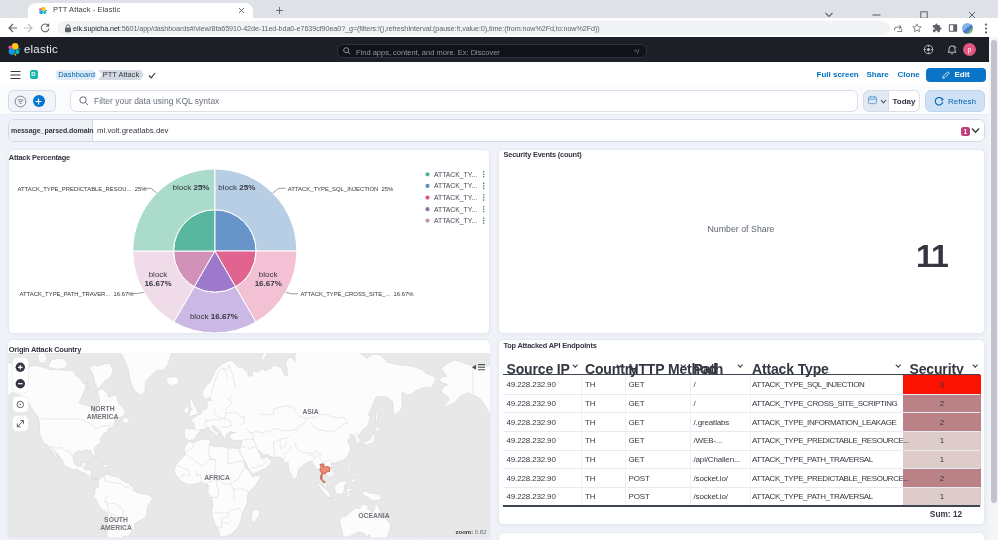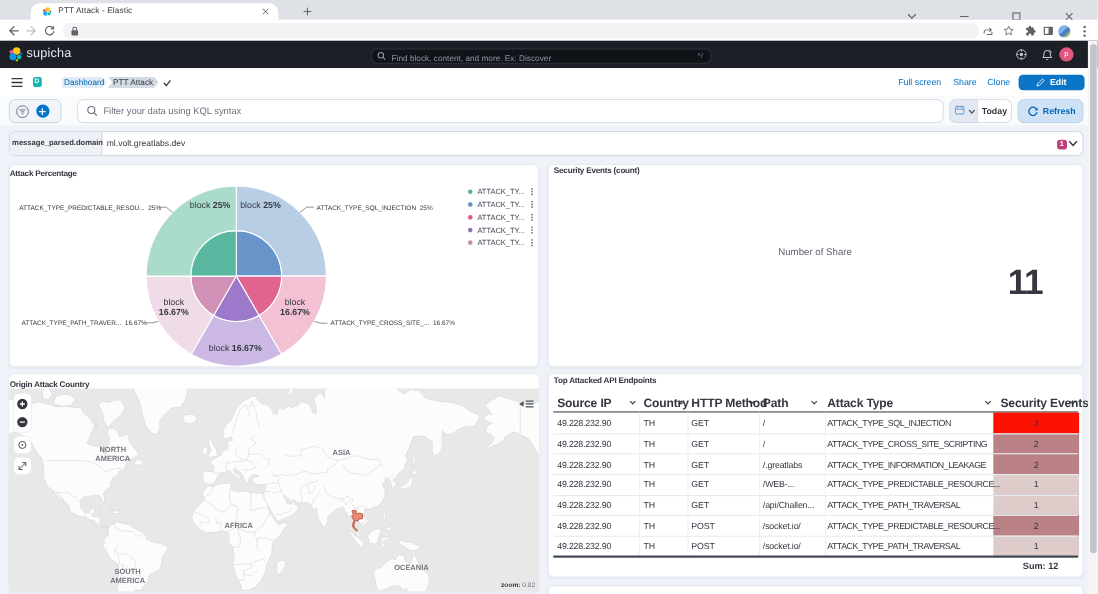--- a/index.html
+++ b/index.html
@@ -17,42 +17,42 @@
 #ehead{left:0;top:37px;width:998px;height:25px;background:#1d1f26}
 #elogo{left:7px;top:42px;width:14px;height:15px}
 #ename{left:24px;top:43px;font-size:11.5px;color:#e6e9ef;letter-spacing:.2px}
 #esearch{left:337px;top:43.5px;width:310px;height:14.5px;background:#111318;border:1px solid #2f333c;border-radius:6px}
 #esearch .ph{position:absolute;left:18px;top:3.5px;font-size:7.5px;color:#8d95a5}
 #esearch .kb{position:absolute;right:7px;top:3.5px;font-size:6.5px;color:#7c8496}
 
 #toolbar{left:0;top:62px;width:998px;height:25px;background:#fff}
 .crumb1{left:56px;top:69.5px;width:41px;height:10.5px;background:#dfecf8;color:#0066ac;font-size:7.5px;line-height:10.5px;text-align:center;clip-path:polygon(0 0,calc(100% - 4px) 0,100% 50%,calc(100% - 4px) 100%,0 100%);border-radius:3px 0 0 3px}
 .crumb2{left:98px;top:69.5px;width:46px;height:10.5px;background:#d4dae2;color:#343741;font-size:7.5px;line-height:10.5px;text-align:center;clip-path:polygon(0 0,calc(100% - 4px) 0,100% 50%,calc(100% - 4px) 100%,0 100%,4px 50%)}
-.tblink{top:70px;font-size:8px;color:#0071c3;font-weight:400}
+.tblink{top:70px;font-size:8px;color:#0071c3;font-weight:700}
 #editbtn{left:925.5px;top:67.5px;width:60px;height:14.5px;background:#0a74c6;border-radius:4px;color:#fff;font-size:8px;font-weight:bold;text-align:center;line-height:14.5px}
 
 #fbar{left:0;top:87px;width:998px;height:28px;background:#fafbfd;border-bottom:1px solid #e9edf3}
 #fgroup{left:8px;top:90px;width:48px;height:22px;background:#f1f4f9;border:1px solid #d3dae6;border-radius:6px}
 #kql{left:70px;top:90px;width:788px;height:22px;background:#fff;border:1px solid #d9dfe9;border-radius:6px}
 #kql span{position:absolute;left:23px;top:5px;font-size:8.5px;color:#69707d}
 #calbtn{left:863px;top:90px;width:26px;height:22px;background:#e3e9f2;border:1px solid #d3dce8;border-radius:6px 0 0 6px}
 #todaybox{left:889px;top:90px;width:31px;height:22px;background:#fff;border:1px solid #d9dfe9;border-left:none;border-radius:0 6px 6px 0}
 #todaybox span{position:absolute;left:0;top:5.5px;width:100%;text-align:center;font-size:8px;font-weight:bold;color:#343741}
 #refresh{left:925px;top:90px;width:60px;height:22px;background:#cfe1f4;border:1px solid #c0d5ec;border-radius:6px}
-#refresh span{position:absolute;left:22px;top:5.5px;font-size:8px;color:#0066b6;font-weight:bold}
+#refresh span{position:absolute;left:22px;top:5.5px;font-size:8px;color:#0066b6;font-weight:normal}
 
 #dash{left:0;top:115px;width:998px;height:425px;background:#eff3f9}
 #control{left:8px;top:118.5px;width:977px;height:23px;background:#fff;border:1px solid #d3dae6;border-radius:6px;overflow:hidden}
 #ctl-label{position:absolute;left:0;top:0;width:84px;height:100%;background:#eef1f6;border-right:1px solid #d3dae6}
 #ctl-label span{position:absolute;left:2px;top:7.5px;font-size:7px;letter-spacing:-.05px;font-weight:bold;color:#343741}
 #ctl-value{position:absolute;left:88px;top:6.5px;font-size:7.8px;font-weight:normal;color:#343741}
 #ctl-badge{position:absolute;left:951.5px;top:7.5px;width:9.5px;height:9px;background:#bc407c;border-radius:2.5px;color:#fff;font-size:6.5px;font-weight:bold;text-align:center;line-height:9px}
 .panel{background:#fff;border:1px solid #e6eaf0;border-radius:5px;box-shadow:0 1px 3px rgba(80,90,110,.06)}
 .ptitle{position:absolute;z-index:5;font-size:7.4px;font-weight:bold;color:#343741;letter-spacing:-.2px}
-.th{position:absolute;font-size:11px;font-weight:bold;color:#343741;top:360.5px;letter-spacing:-.15px}
+.th{position:absolute;font-size:14px;font-weight:bold;color:#343741;top:360.5px;letter-spacing:-.15px}
 .td{position:absolute;font-size:8px;color:#343741;letter-spacing:-.15px}
 .sev{position:absolute;left:903px;width:78px;text-align:center;font-size:8px;color:#343741}
 .rowline{position:absolute;left:503px;width:477px;height:1px;background:#e7ebf1}
 .colline{position:absolute;top:374.5px;height:130px;width:1px;background:#edf0f5}
 .chev{position:absolute;width:5px;height:5px}
 .chev:before{content:"";position:absolute;left:0;top:0;width:3.4px;height:3.4px;border-right:1px solid #343741;border-bottom:1px solid #343741;transform:rotate(45deg)}
 
 #sbar{left:989px;top:37px;width:9px;height:503px;background:#f4f5f6}
 #sthumb{left:990.5px;top:40px;width:6.5px;height:463px;background:#c0c4ca;border-radius:3px}
 svg{display:block}
@@ -97,20 +97,21 @@
     </svg>
 <svg class="abs" style="left:40px;top:22.5px" width="10" height="10" viewBox="0 0 16 16">
       <path d="M13.5 4.5 A6.2 6.2 0 1 0 14.4 8.6" fill="none" stroke="#5f6368" stroke-width="1.7"></path>
       <path d="M13.8 1.2 V5.2 H9.8" fill="none" stroke="#5f6368" stroke-width="1.7"></path>
     </svg>
 <div class="abs" id="urlpill"></div>
 <svg class="abs" style="left:64px;top:23.5px" width="8" height="9" viewBox="0 0 8 9">
       <rect x="1" y="3.6" width="6" height="4.6" rx="0.8" fill="#5f6368"></rect>
       <path d="M2.3 3.6 V2.5 a1.7 1.7 0 0 1 3.4 0 V3.6" fill="none" stroke="#5f6368" stroke-width="1"></path>
     </svg>
+<div class="abs" id="urltext"><b>elk.supicha.net</b>:5601/app/dashboards#/view/8fa65910-42de-11ed-bda0-e7639cf90ea0?_g=(filters:!(),refreshInterval:(pause:!t,value:0),time:(from:now%2Fd,to:now%2Fd))</div>
 <svg class="abs" style="left:893px;top:23px" width="10" height="10" viewBox="0 0 24 24">
       <path d="M16 5l-1.4 1.4L17.2 9H9a6 6 0 0 0-6 6v3h2v-3a4 4 0 0 1 4-4h8.2l-2.6 2.6L16 15l5-5z" fill="#5f6368"></path>
       <path d="M20 19v-5h2v7H10v-2z" fill="#5f6368"></path>
     </svg>
 <svg class="abs" style="left:912px;top:23px" width="10" height="10" viewBox="0 0 24 24">
       <path d="M12 17.3l-6.2 3.7 1.6-7L2 9.2l7.2-.6L12 2l2.8 6.6 7.2.6-5.4 4.8 1.6 7z" fill="none" stroke="#5f6368" stroke-width="1.8"></path>
     </svg>
 <svg class="abs" style="left:932px;top:23px" width="10" height="10" viewBox="0 0 24 24">
       <path d="M20.5 11H19V7a2 2 0 0 0-2-2h-4V3.5a2.5 2.5 0 0 0-5 0V5H4a2 2 0 0 0-2 2v3.8h1.5a2.7 2.7 0 0 1 0 5.4H2V20a2 2 0 0 0 2 2h3.8v-1.5a2.7 2.7 0 0 1 5.4 0V22H17a2 2 0 0 0 2-2v-4h1.5a2.5 2.5 0 0 0 0-5z" fill="#5f6368"></path>
     </svg>
@@ -127,23 +128,23 @@
 <div class="abs" id="ehead"></div>
 <svg class="abs" id="elogo" viewBox="0 0 14 15">
 <circle cx="8.1" cy="4.4" r="3.4" fill="#fec514"></circle>
 <circle cx="3.4" cy="5.3" r="1.9" fill="#f04e98"></circle>
 <circle cx="4.8" cy="9.6" r="3.1" fill="#1ba9f5"></circle>
 <circle cx="4.8" cy="9.6" r="3.1" fill="#07c" opacity="0.35"></circle>
 <circle cx="10.3" cy="9.9" r="2.1" fill="#00bfb3"></circle>
 <circle cx="12.2" cy="6.9" r="1.2" fill="#0077cc"></circle>
 <circle cx="8.3" cy="12.7" r="1.1" fill="#93c90e"></circle>
 </svg>
-<div class="abs" id="ename">supicha</div>
+<div class="abs" id="ename">elastic</div>
 <div class="abs" id="esearch">
-      <span class="ph">Find block, content, and more. Ex: Discover</span>
+      <span class="ph">Find apps, content, and more. Ex: Discover</span>
       <span class="kb">^/</span>
     </div>
 <svg class="abs" style="left:343px;top:47px" width="8" height="8" viewBox="0 0 8 8">
       <circle cx="3.2" cy="3.2" r="2.5" fill="none" stroke="#8d95a5" stroke-width="1"></circle>
       <path d="M5.2 5.2 L7.2 7.2" stroke="#8d95a5" stroke-width="1"></path>
     </svg>
 <svg class="abs" style="left:923px;top:44px" width="11" height="11" viewBox="0 0 16 16">
       <circle cx="8" cy="8" r="6.2" fill="none" stroke="#c9cfdb" stroke-width="1.2"></circle>
       <circle cx="8" cy="8" r="2.2" fill="#c9cfdb"></circle>
       <path d="M8 1.8 v2.5 M8 11.7 v2.5 M1.8 8 h2.5 M11.7 8 h2.5" stroke="#c9cfdb" stroke-width="1.2"></path>

